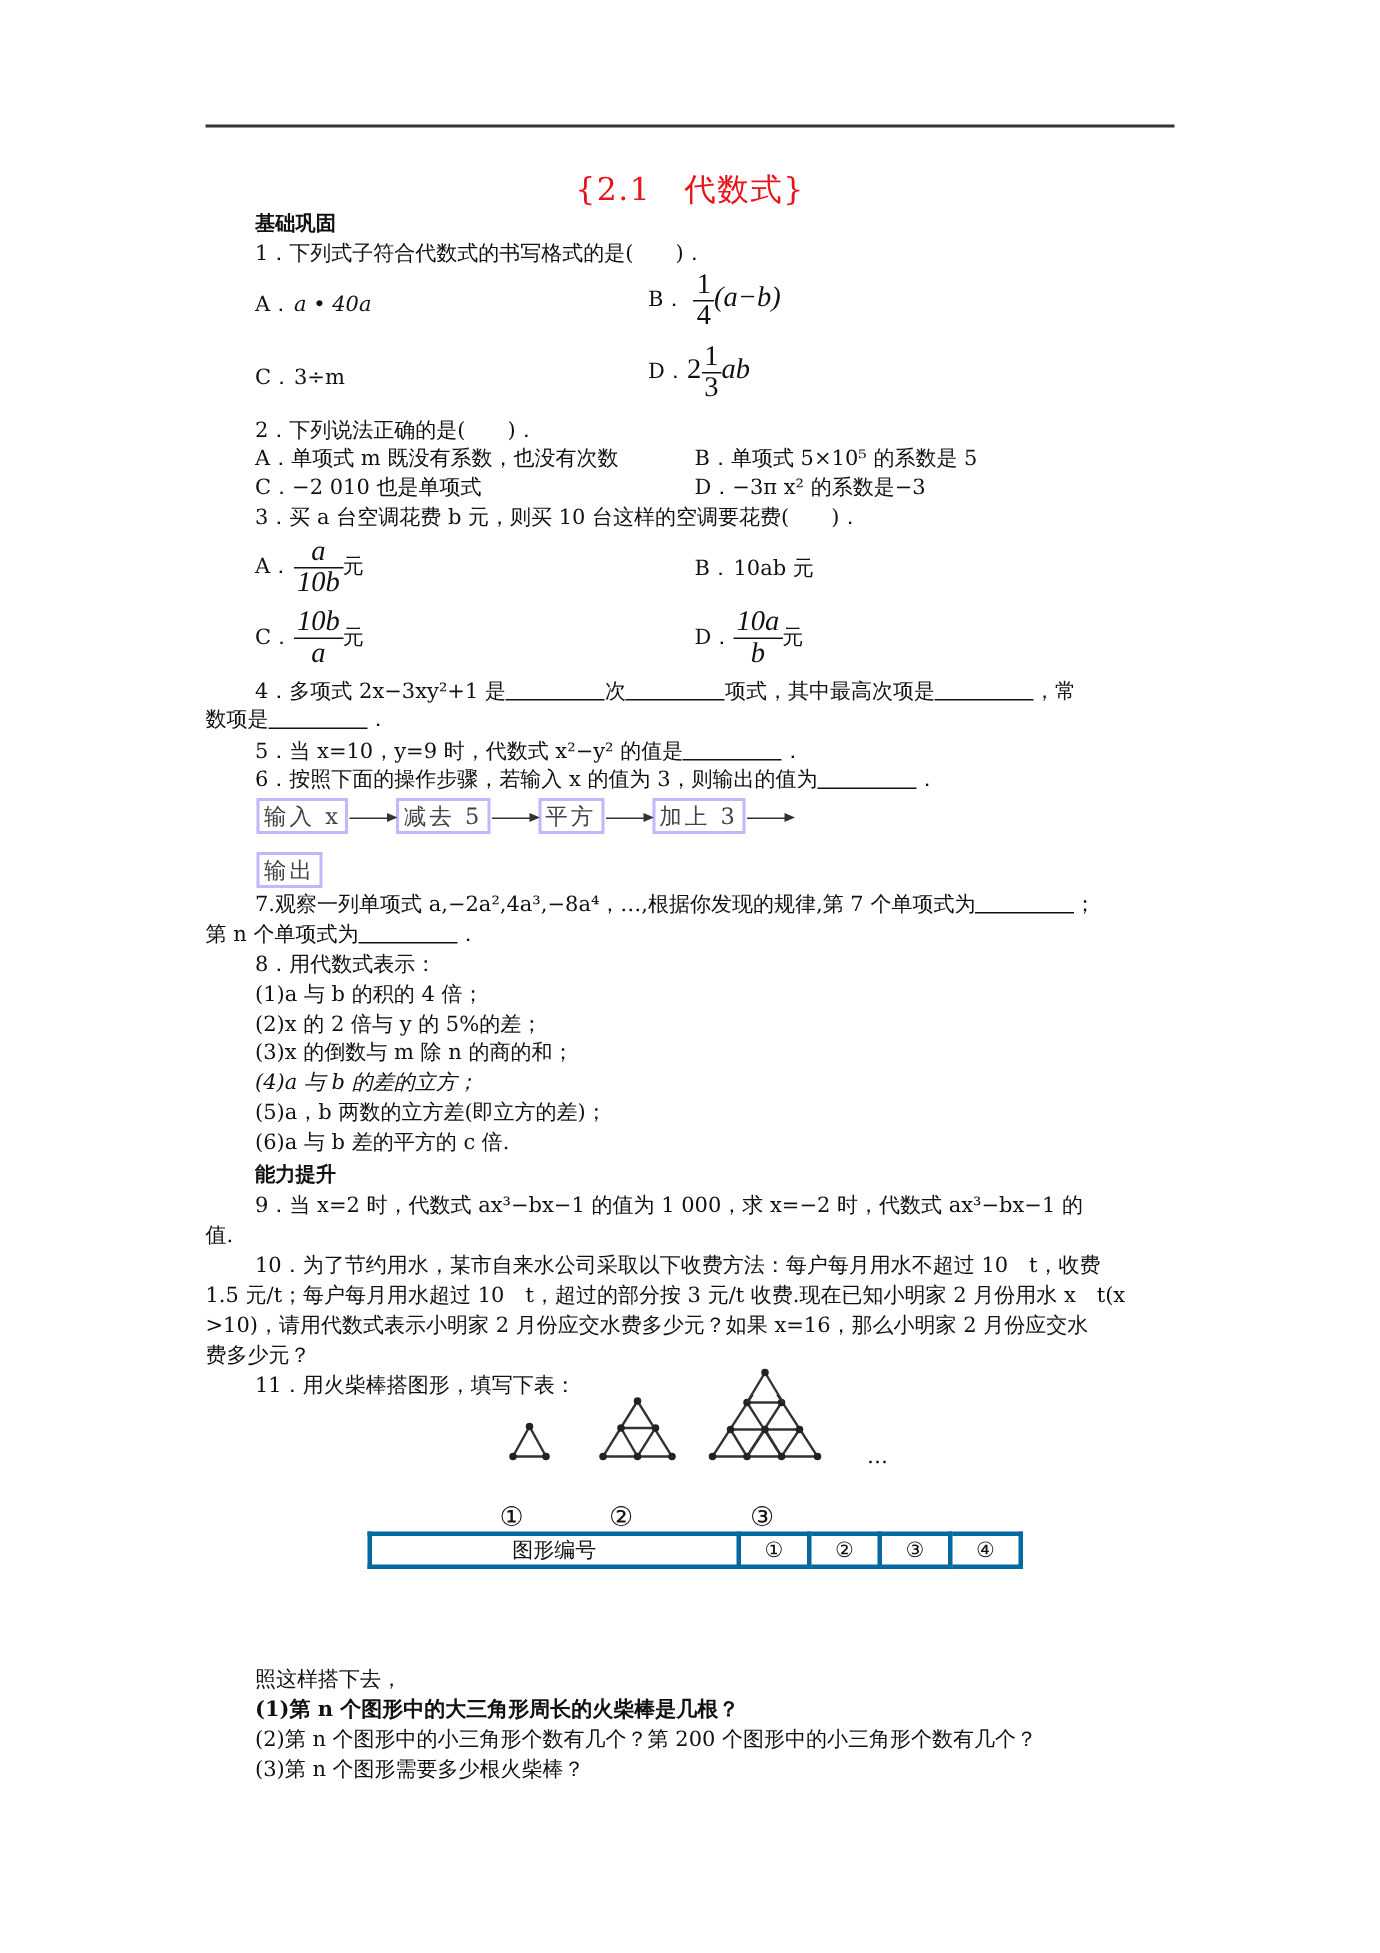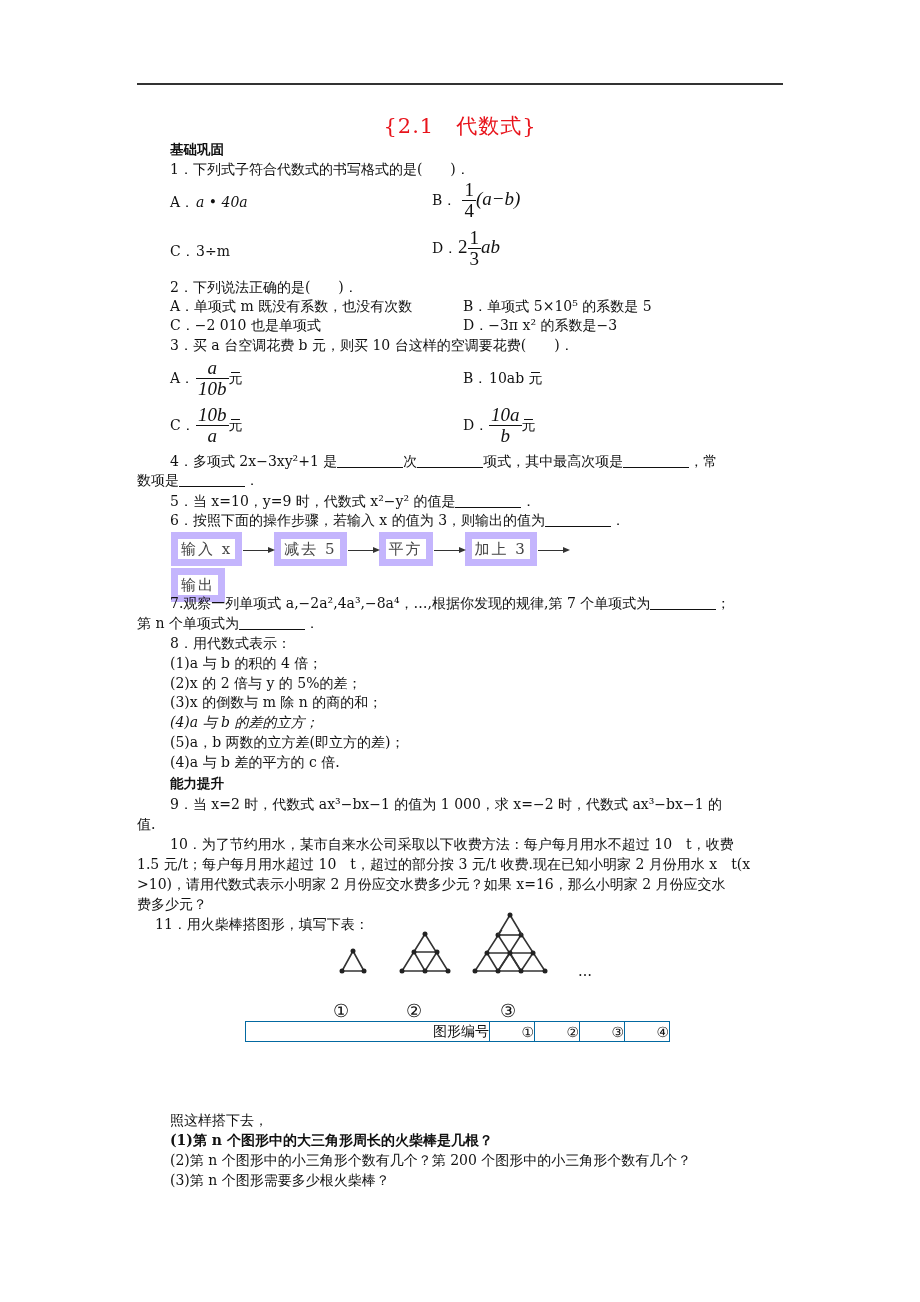--- a/index.html
+++ b/index.html
@@ -11,25 +11,25 @@
   .ln { position:absolute; font-size:14px; line-height:18px; white-space:nowrap; }
   .sec { font-weight:bold; font-family:"DejaVu Sans","Liberation Sans",sans-serif; font-size:13.5px; }
   i { font-style:italic; }
   .blank { display:inline-block; border-bottom:1px solid #111; height:14px; vertical-align:-2px; }
   .frac { display:inline-block; vertical-align:middle; text-align:center; font-family:"Liberation Serif",serif; font-size:19px; line-height:20px; }
   .frac .num { display:block; border-bottom:1px solid #111; padding:0 2px; }
   .frac .den { display:block; padding:0 2px; }
   .opt { position:absolute; font-size:14px; white-space:nowrap; }
   .lab { display:inline-block; width:26px; }
   .m { font-family:"Liberation Serif",serif; font-size:19px; }
-  .box { display:inline-block; border:7px solid #c4b5fd; padding:0 3px; font-size:15px; color:#444; line-height:20px; letter-spacing:2px; }
+  .box { display:inline-block; border:2px solid #c4b5fd; padding:0 3px; font-size:15px; color:#444; line-height:20px; letter-spacing:2px; }
   .arrow { display:inline-block; width:30px; height:0; border-top:1px solid #333; position:relative; vertical-align:middle; margin:0 1px; }
   .arrow::after { content:""; position:absolute; right:-2px; top:-4px; border-left:7px solid #333; border-top:3.5px solid transparent; border-bottom:3.5px solid transparent; }
   table.t { position:absolute; left:245px; top:1021px; border-collapse:collapse; font-size:14px; }
-  table.t td { border:1px solid #0369a1; height:19px; padding:0; text-align:right; }
+  table.t td { border:3px solid #0369a1; height:19px; padding:0; text-align:center; }
   .fig-label { position:absolute; font-size:18px; }
 </style>
 </head>
 <body>
 
 <div class="rule"></div>
 <div class="title">{2.1　代数式}</div>
 
 <div class="ln sec" style="left:170px;top:140px;">基础巩固</div>
 
@@ -95,33 +95,33 @@
 <div class="ln" style="left:137px;top:614px;">
   <span>第 n 个单项式为</span><span class="blank" style="width:66px"></span><span>．</span>
 </div>
 
 <div class="ln" style="left:170px;top:634px;">8．用代数式表示：</div>
 <div class="ln" style="left:170px;top:654px;">(1)a 与 b 的积的 4 倍；</div>
 <div class="ln" style="left:170px;top:674px;">(2)x 的 2 倍与 y 的 5%的差；</div>
 <div class="ln" style="left:170px;top:693px;">(3)x 的倒数与 m 除 n 的商的和；</div>
 <div class="ln" style="left:170px;top:713px;font-style:italic;">(4)a 与 b 的差的立方；</div>
 <div class="ln" style="left:170px;top:733px;">(5)a，b 两数的立方差(即立方的差)；</div>
-<div class="ln" style="left:170px;top:753px;">(4)a 与 b 差的平方的 c 倍.</div>
+<div class="ln" style="left:170px;top:753px;">(6)a 与 b 差的平方的 c 倍.</div>
 
 <div class="ln sec" style="left:170px;top:774px;">能力提升</div>
 
 <div class="ln" style="left:170px;top:795px;">9．当 x=2 时，代数式 ax³−bx−1 的值为 1 000，求 x=−2 时，代数式 ax³−bx−1 的</div>
 <div class="ln" style="left:137px;top:815px;">值.</div>
 
 <div class="ln" style="left:170px;top:835px;">10．为了节约用水，某市自来水公司采取以下收费方法：每户每月用水不超过 10　t，收费</div>
 <div class="ln" style="left:137px;top:855px;">1.5 元/t；每户每月用水超过 10　t，超过的部分按 3 元/t 收费.现在已知小明家 2 月份用水 x　t(x</div>
 <div class="ln" style="left:137px;top:875px;">&gt;10)，请用代数式表示小明家 2 月份应交水费多少元？如果 x=16，那么小明家 2 月份应交水</div>
 <div class="ln" style="left:137px;top:895px;">费多少元？</div>
 
-<div class="ln" style="left:155px;top:915px;">11．用火柴棒搭图形，填写下表：</div>
+<div class="ln" style="left:170px;top:915px;">11．用火柴棒搭图形，填写下表：</div>
 
 <svg style="position:absolute;left:320px;top:930px;" width="300" height="72">
   <g stroke="#333" stroke-width="1.6" fill="none">
 
     <g>
       <path d="M33 21 L22 41 L44 41 Z"></path>
     </g>
 
     <g>
       <path d="M105 4 L82 41 L128 41 Z"></path>

